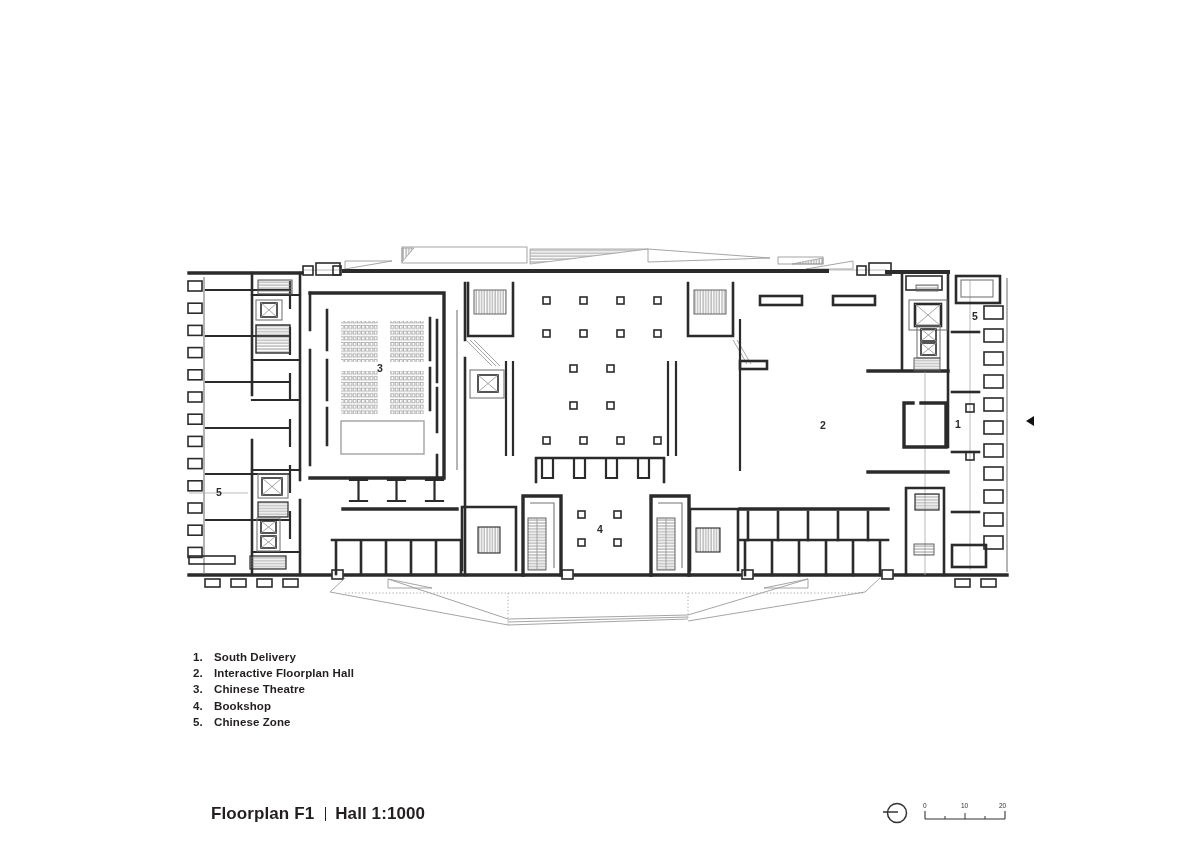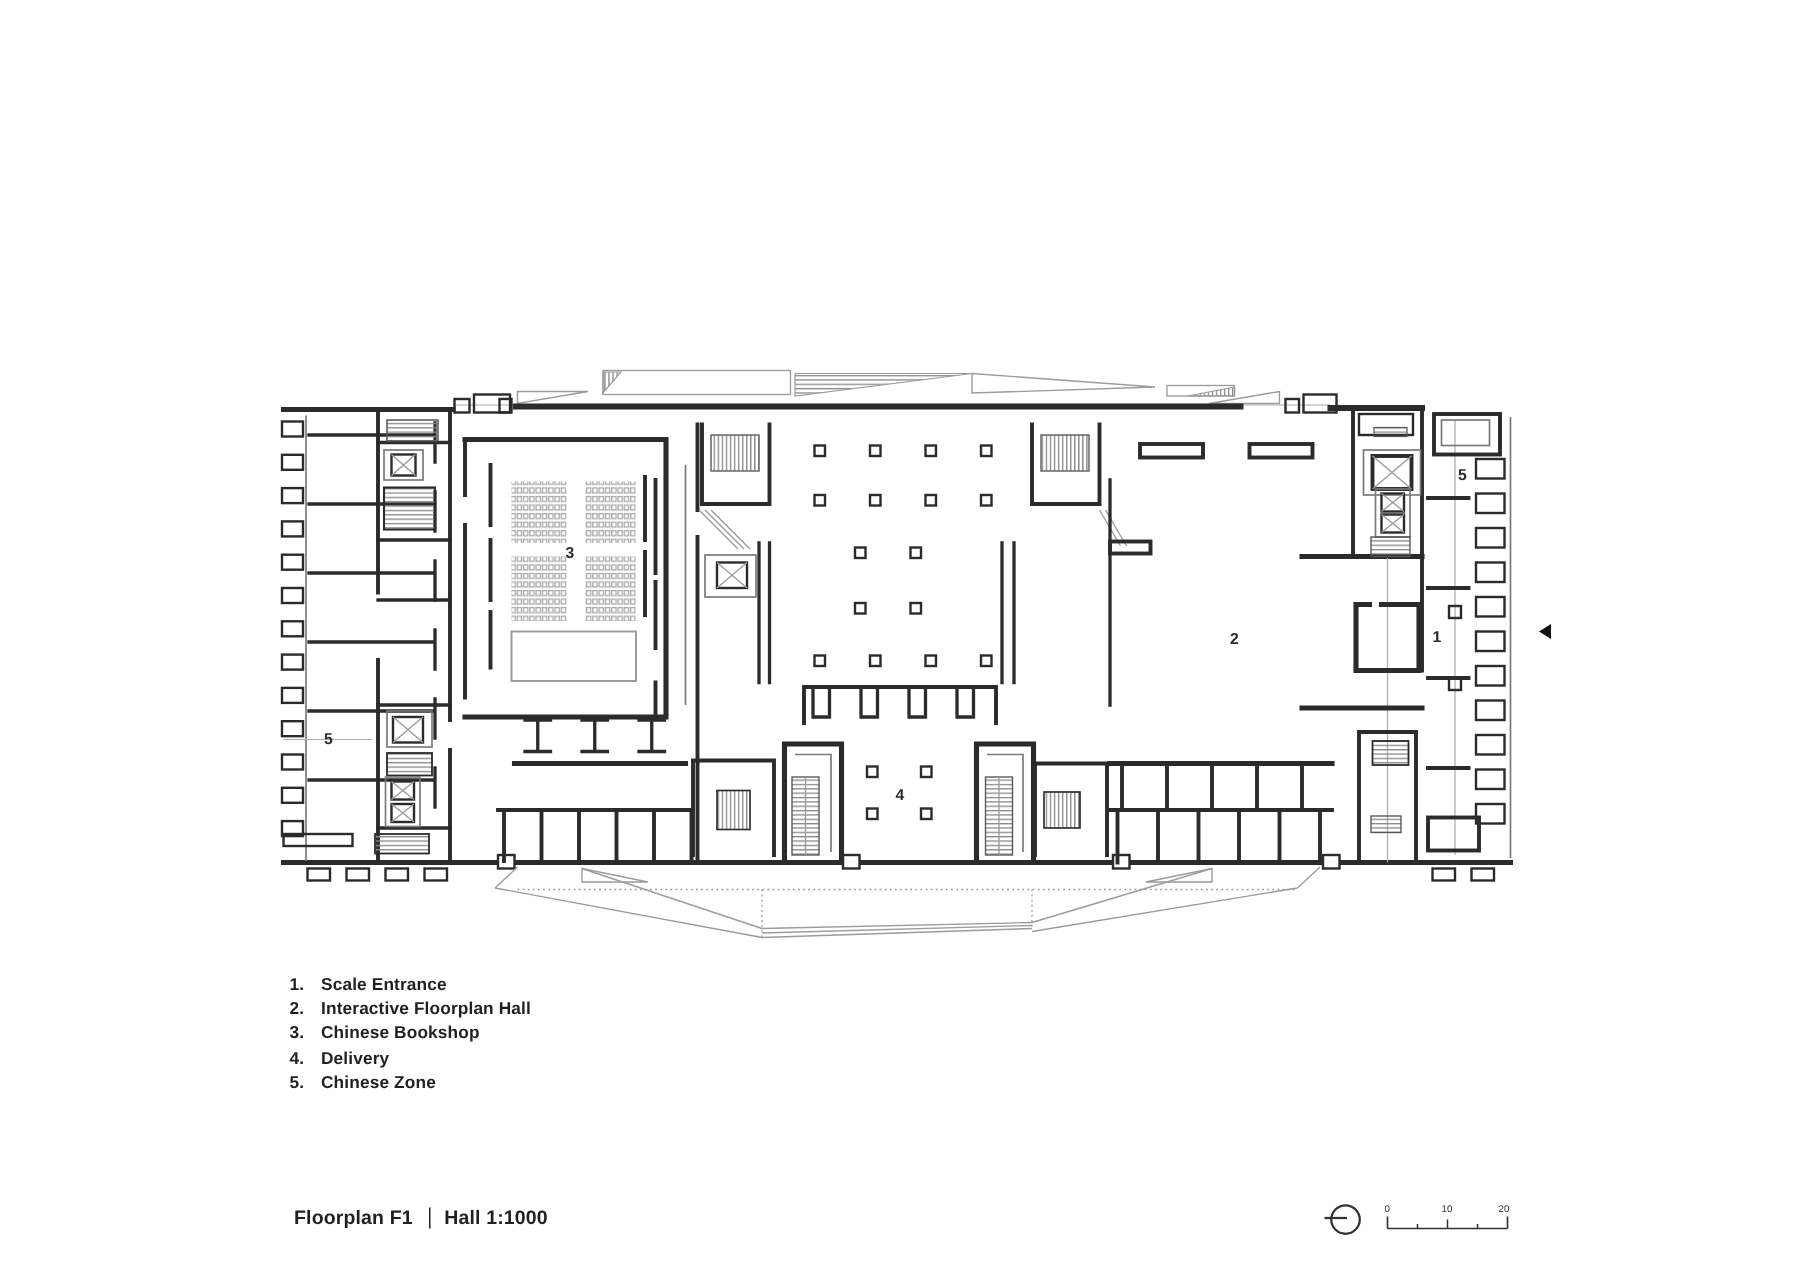--- a/index.html
+++ b/index.html
@@ -13,22 +13,22 @@
   .grid{stroke:#aaaaaa;fill:none;stroke-width:0.8;}
   .gray{stroke:#777;fill:none;stroke-width:1.1;}
   .lbl{font-family:"Liberation Sans",sans-serif;font-size:10.5px;font-weight:700;fill:#2b2b2b;}
   .tick-lbl{font-family:"Liberation Sans",sans-serif;font-size:6.5px;fill:#2b2b2b;}
   
   .legend{position:absolute;left:193px;top:649px;font-size:11.5px;line-height:16.2px;
           font-weight:700;letter-spacing:0.1px;}
   .legend-item{display:flex;}
   .legend-num{width:21px;flex:0 0 21px;}
   
-  .footer{position:absolute;left:196px;top:804px;display:flex;align-items:center;
-          font-size:13px;font-weight:700;letter-spacing:0.1px;}
+  .footer{position:absolute;left:211px;top:804px;display:flex;align-items:center;
+          font-size:17px;font-weight:700;letter-spacing:0.1px;}
   .footer .divider{display:inline-block;width:0;height:14px;border-left:1.2px solid #231f20;
           margin:0 9px 0 11px;}
 </style>
 </head>
 <body>
 
 <div class="page">
 
 <svg width="1200" height="848" viewBox="0 0 1200 848">
   <defs>
@@ -359,33 +359,33 @@
     <line x1="985" y1="816" x2="985" y2="819" stroke="#333" stroke-width="1"></line>
     <text class="tick-lbl" x="923" y="808">0</text>
     <text class="tick-lbl" x="961" y="808">10</text>
     <text class="tick-lbl" x="999" y="808">20</text>
   </g>
 </svg>
 
 <div class="legend">
   <div class="legend-item">
     <span class="legend-num">1.</span>
-    <span>Scale Entrance</span>
+    <span>South Delivery</span>
   </div>
   <div class="legend-item">
     <span class="legend-num">2.</span>
     <span>Interactive Floorplan Hall</span>
   </div>
   <div class="legend-item">
     <span class="legend-num">3.</span>
-    <span>Chinese Bookshop</span>
+    <span>Chinese Theatre</span>
   </div>
   <div class="legend-item">
     <span class="legend-num">4.</span>
-    <span>Delivery</span>
+    <span>Bookshop</span>
   </div>
   <div class="legend-item">
     <span class="legend-num">5.</span>
     <span>Chinese Zone</span>
   </div>
 </div>
 
 <div class="footer">
   <span>Floorplan F1</span>
   <span class="divider"></span>

